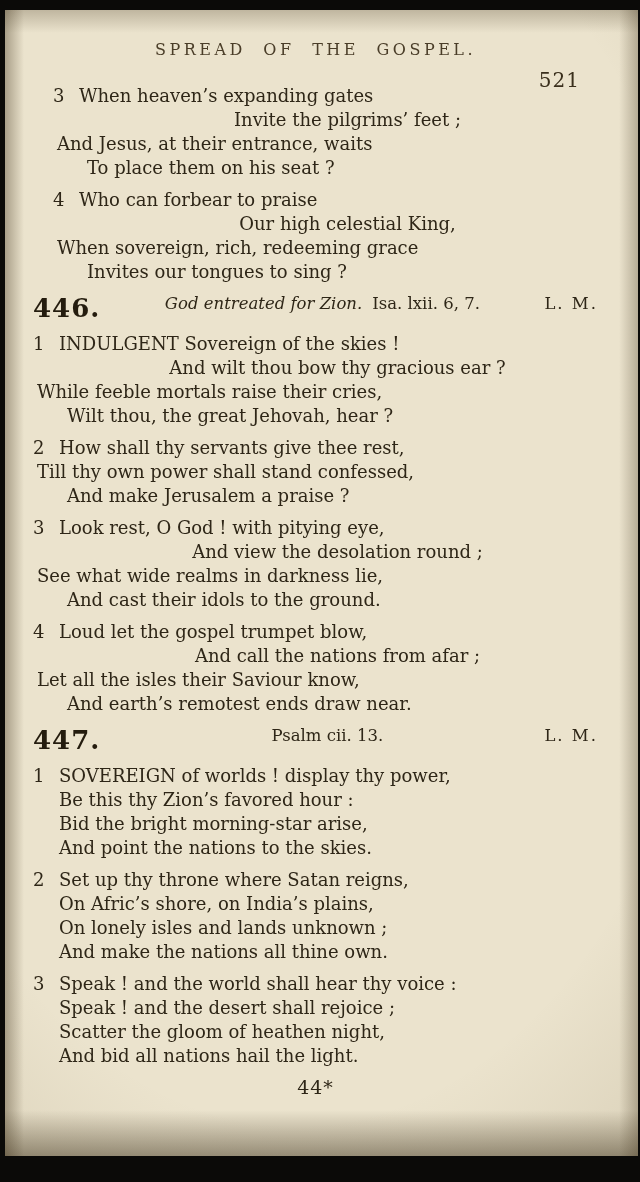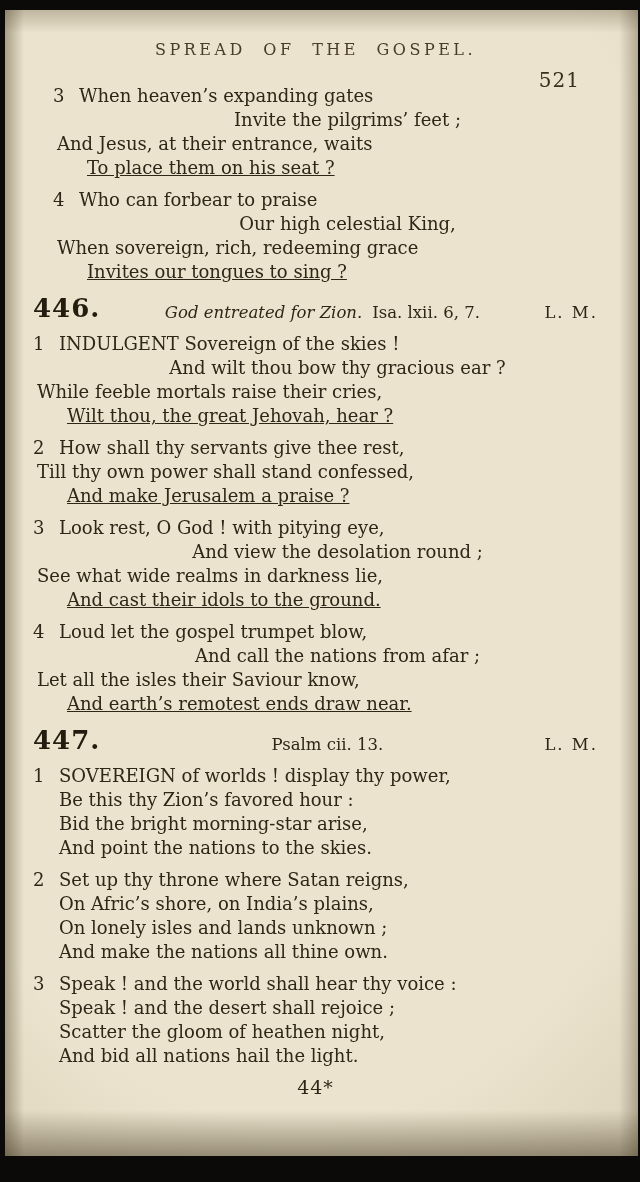--- a/index.html
+++ b/index.html
@@ -30,24 +30,24 @@
   }
   .hdr-num{
     position:absolute;right:18px;top:0;font-size:20px;letter-spacing:1px;color:#3a2f1c;margin-top:28px;
   }
   .verse{margin-bottom:8px;}
   .verse.contv{margin-left:20px;}
   .vl{font-size:18px;line-height:24px;white-space:nowrap;}
   .vnum{display:inline-block;min-width:26px;}
   .i2{margin-left:44px;text-align:center;}   
   .i0{margin-left:4px;}    
-  .i1{margin-left:34px;text-decoration:underline;}   
+  .i1{margin-left:34px;}   
   .ia{margin-left:26px;}   
   .hymn-head{
-    display:flex;align-items:flex-end;margin:10px 0 10px;
+    display:flex;align-items:flex-start;margin:10px 0 10px;
   }
   .hnum{font-size:26px;font-weight:bold;letter-spacing:1px;line-height:28px;color:#241c0e;}
   .hmid{flex:1;text-align:center;font-size:16.5px;}
   .htitle{font-style:italic;margin-right:10px;}
   .href{font-style:normal;}
   .hmeter{font-size:16.5px;letter-spacing:2px;}
   .footer{text-align:center;font-size:19px;margin-top:6px;letter-spacing:1px;}
 </style>
 </head>
 <body>

